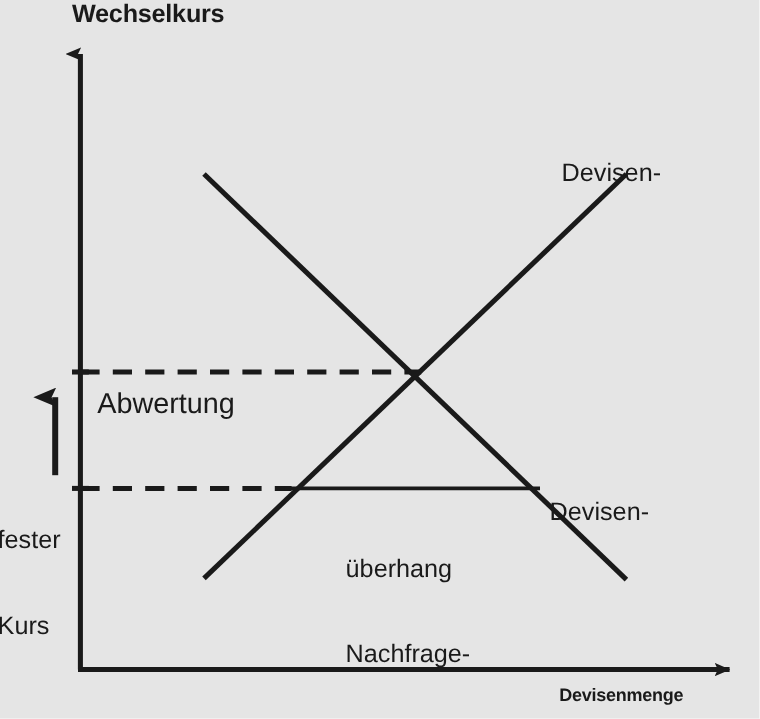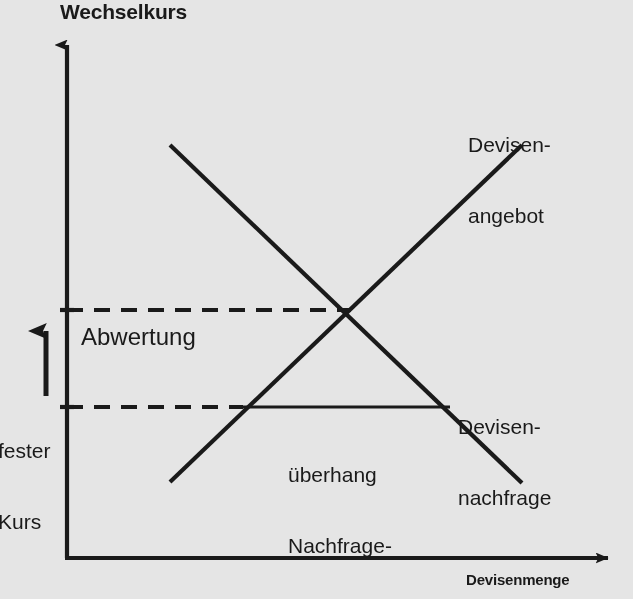--- a/index.html
+++ b/index.html
@@ -114,26 +114,24 @@
 
     <line x1="46" y1="396" x2="46" y2="331" stroke="#1a1a1a" stroke-width="5" marker-end="url(#arrowhead-up-small)"></line>
   </svg>
 
   <div class="lbl lbl-bold" id="label-y-axis-title">Wechselkurs</div>
 
   <div class="lbl lbl-bold" id="label-x-axis-title">Devisenmenge</div>
 
   <div class="lbl" id="label-supply">
     <div>Devisen-</div>
-    <div>angebot</div>
   </div>
 
   <div class="lbl" id="label-demand">
     <div>Devisen-</div>
-    <div>nachfrage</div>
   </div>
 
   <div class="lbl" id="label-abwertung">Abwertung</div>
 
   <div class="lbl" id="label-excess-demand">
     <div>überhang</div>
     <div>Nachfrage-</div>
   </div>
 
   <div class="lbl" id="label-fixed-rate">

